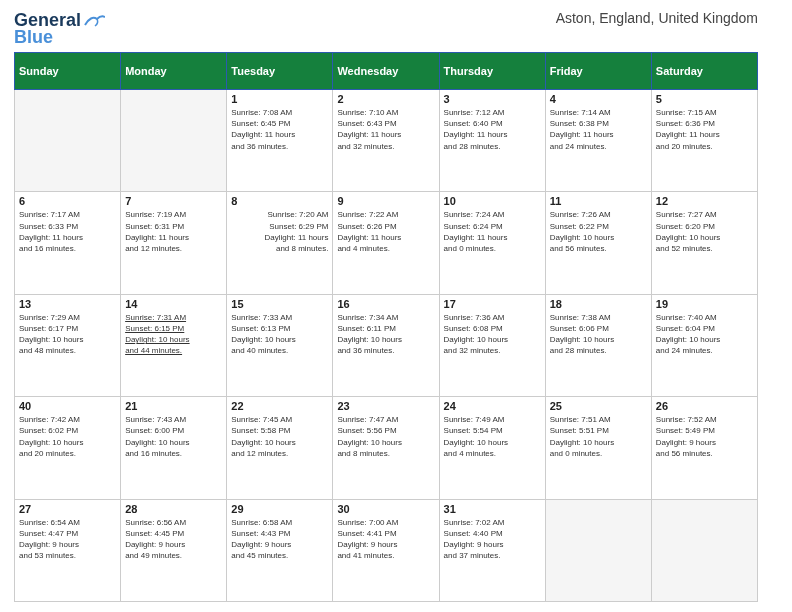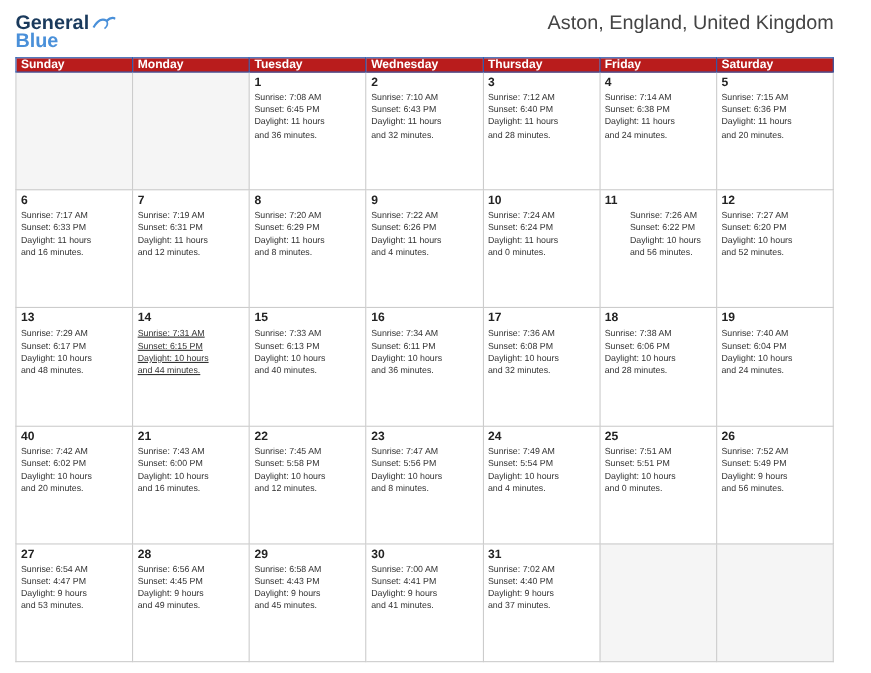--- a/index.html
+++ b/index.html
@@ -36,35 +36,35 @@
     .title-block {
       text-align: right;
     }
     .month-title {
       font-size: 32px;
       font-weight: bold;
       color: #222;
       line-height: 1.1;
     }
     .location {
-      font-size: 18px;
+      font-size: 14px;
       color: #444;
     }
     .calendar {
       flex: 1;
       border-collapse: collapse;
       width: 100%;
       table-layout: fixed;
     }
     .calendar th {
-      background: #b91c1c;
+      background: #15803d;
       color: #fff;
       font-size: 11px;
       font-weight: bold;
-      padding: 0 4px;
+      padding: 12px 4px;
       border: 1px solid #2a5aaf;
       text-align: left;
     }
     .calendar td {
       border: 1px solid #ccc;
       vertical-align: top;
       padding: 3px 4px;
       font-size: 8.5px;
       color: #333;
       width: calc(100% / 7);
@@ -168,42 +168,42 @@
           </td>
           <td>
             <span class="day-number">7</span>
             <div class="day-info" style="white-space: pre-line;">Sunrise: 7:19 AM
 Sunset: 6:31 PM
 Daylight: 11 hours
 and 12 minutes.</div>
           </td>
           <td>
             <span class="day-number">8</span>
-            <div class="day-info" style="white-space: pre-line;">Sunrise: 7:20 AM
+            <div class="day-info" style="white-space: pre-line; text-align: right;">Sunrise: 7:20 AM
 Sunset: 6:29 PM
 Daylight: 11 hours
 and 8 minutes.</div>
           </td>
           <td>
             <span class="day-number">9</span>
             <div class="day-info" style="white-space: pre-line;">Sunrise: 7:22 AM
 Sunset: 6:26 PM
 Daylight: 11 hours
 and 4 minutes.</div>
           </td>
           <td>
             <span class="day-number">10</span>
             <div class="day-info" style="white-space: pre-line;">Sunrise: 7:24 AM
 Sunset: 6:24 PM
 Daylight: 11 hours
 and 0 minutes.</div>
           </td>
           <td>
             <span class="day-number">11</span>
-            <div class="day-info" style="white-space: pre-line; margin-left: 23px;">Sunrise: 7:26 AM
+            <div class="day-info" style="white-space: pre-line;">Sunrise: 7:26 AM
 Sunset: 6:22 PM
 Daylight: 10 hours
 and 56 minutes.</div>
           </td>
           <td>
             <span class="day-number">12</span>
             <div class="day-info" style="white-space: pre-line;">Sunrise: 7:27 AM
 Sunset: 6:20 PM
 Daylight: 10 hours
 and 52 minutes.</div>

